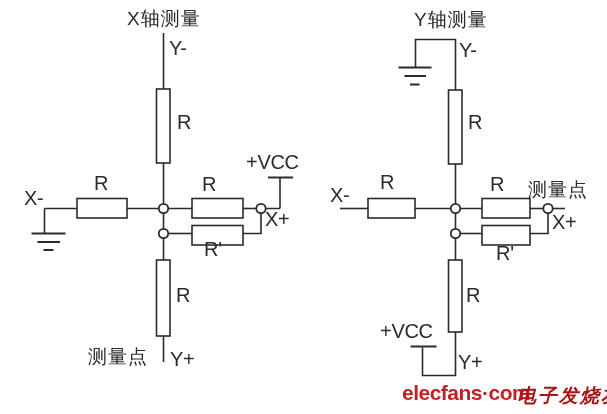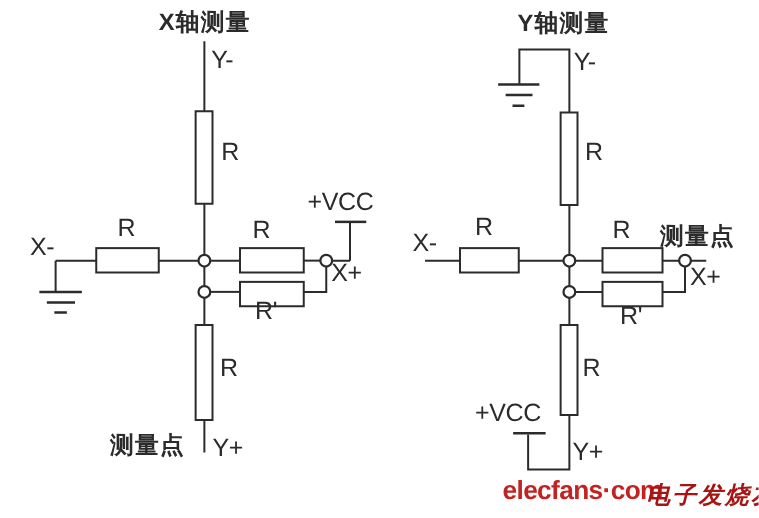--- a/index.html
+++ b/index.html
@@ -5,21 +5,21 @@
   html,body{margin:0;padding:0;background:#ffffff;}
   .stage{
     position:relative;width:607px;height:414px;background:#ffffff;overflow:hidden;
     font-family:"Liberation Sans","DejaVu Sans",sans-serif;color:#2b2b2b;
   }
   .stage svg{position:absolute;left:0;top:0;}
   .lbl{
     position:absolute;font-size:20px;line-height:1.05;letter-spacing:-0.3px;
     color:#2b2b2b;white-space:nowrap;
   }
-  .cjk{font-size:19px;font-weight:700;letter-spacing:1px;text-align:right;}
+  .cjk{font-size:19px;font-weight:400;letter-spacing:1px;text-align:right;}
   .wm{position:absolute;white-space:nowrap;}
   .wm-logo{font-size:21px;font-weight:700;color:#c32222;letter-spacing:-0.5px;}
   .wm-cn{font-size:19px;font-weight:600;color:#a81414;font-style:italic;letter-spacing:2px;}
 </style>
 </head>
 <body>
 
 <div class="stage">
 
   <svg width="607" height="414" viewBox="0 0 607 414">

